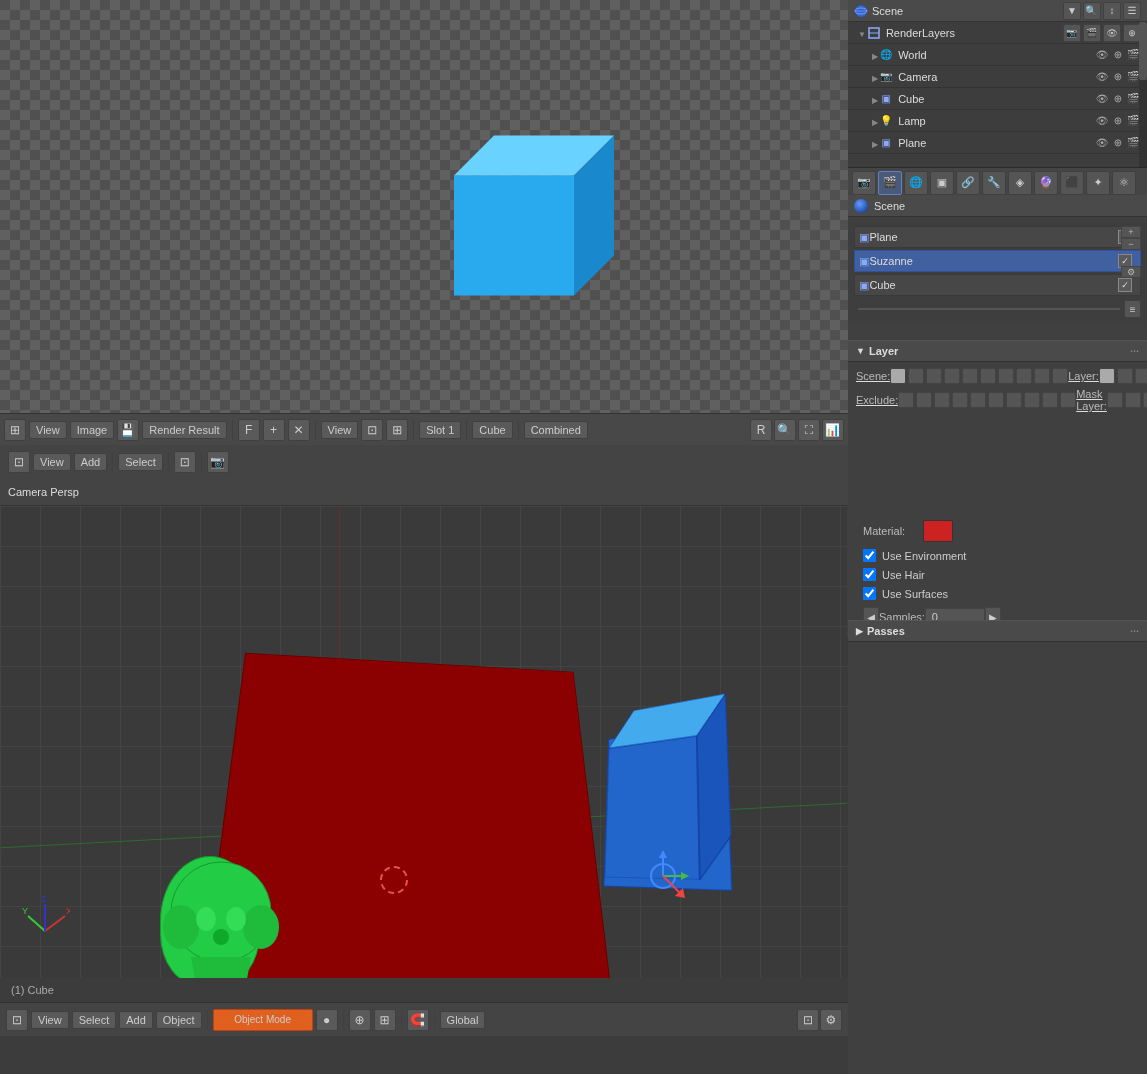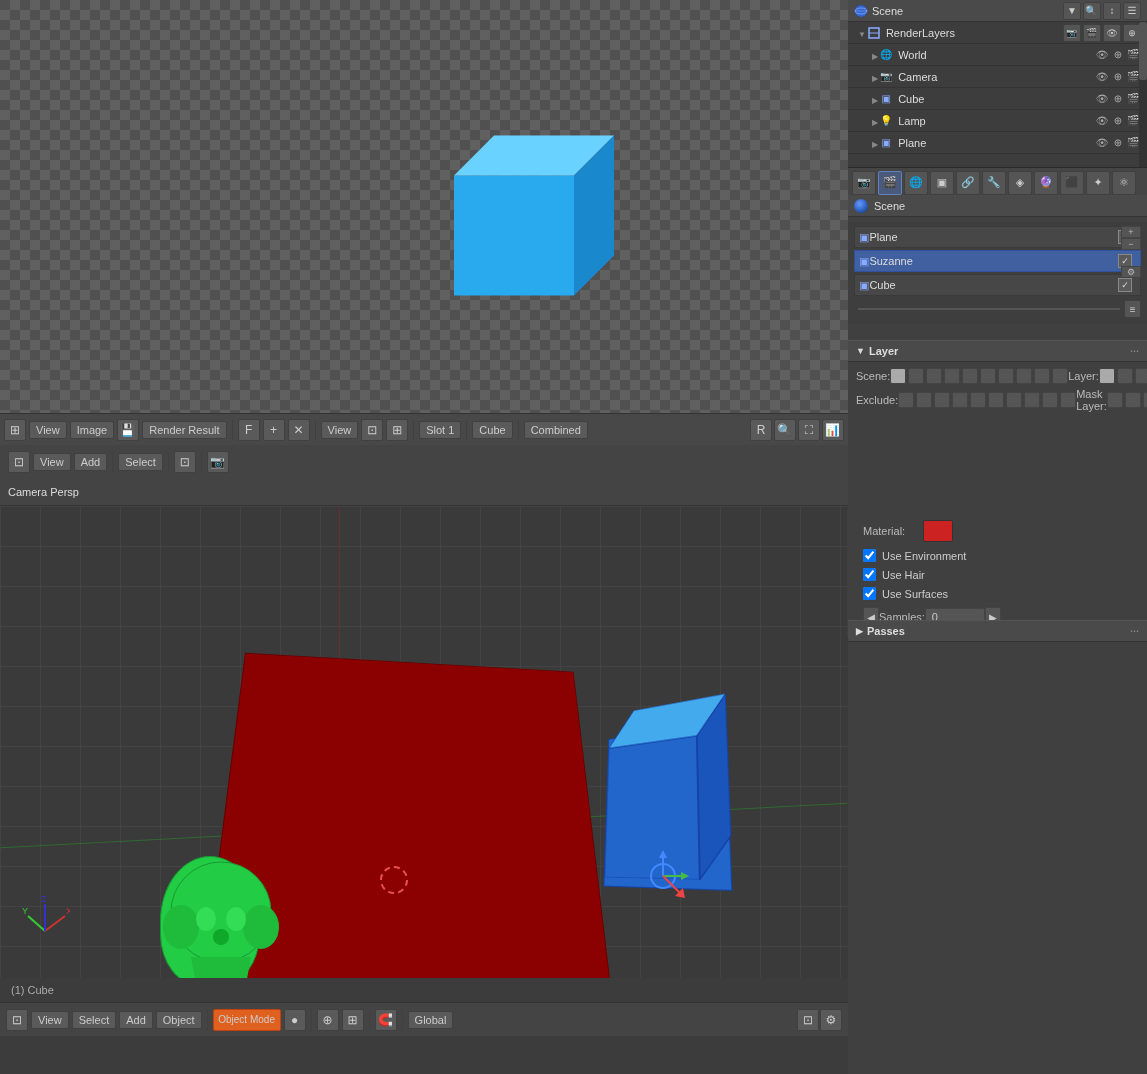--- a/index.html
+++ b/index.html
@@ -307,20 +307,21 @@
     }
     .section-header .arrow { margin-right: 4px; font-size: 9px; }
     .section-content {
       background: #404040;
       padding: 6px 8px;
     }
     .layer-row {
       display: flex;
       align-items: center;
       margin-bottom: 4px;
+      text-decoration: underline;
     }
     .layer-label {
       width: 60px;
       font-size: 11px;
       color: #bbb;
     }
     .layer-dots {
       display: flex;
       gap: 2px;
     }
@@ -681,21 +682,21 @@
     <span>(1) Cube</span>
   </div>
 
   <div id="viewport-toolbar">
     <div class="toolbar-icon-btn">⊡</div>
     <button class="toolbar-btn">View</button>
     <button class="toolbar-btn">Select</button>
     <button class="toolbar-btn">Add</button>
     <button class="toolbar-btn">Object</button>
     <div class="toolbar-separator"></div>
-    <div class="toolbar-icon-btn" style="background:#e06020; border-color:#c04010; width:68px; font-size:10px;">Object Mode</div>
+    <div class="toolbar-icon-btn" style="background:#e06020; border-color:#c04010; width:100px; font-size:10px;">Object Mode</div>
     <div class="toolbar-icon-btn">●</div>
     <div class="toolbar-separator"></div>
     <div class="toolbar-icon-btn">⊕</div>
     <div class="toolbar-icon-btn">⊞</div>
     <div class="toolbar-separator"></div>
     <div class="toolbar-icon-btn">🧲</div>
     <div class="toolbar-separator"></div>
     <button class="toolbar-btn">Global</button>
     <div style="margin-left:auto; display:flex; gap:1px;">
       <div class="toolbar-icon-btn">⊡</div>

